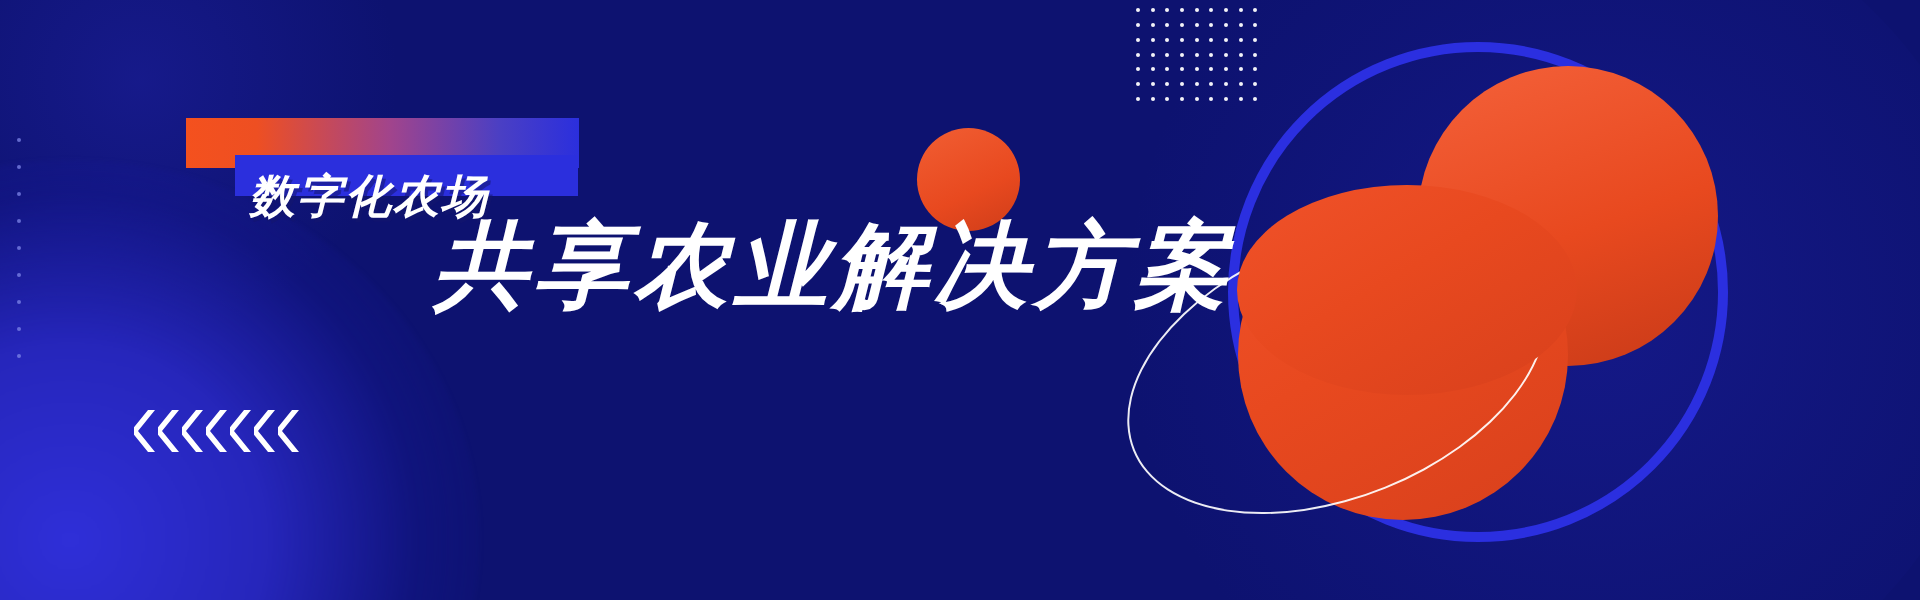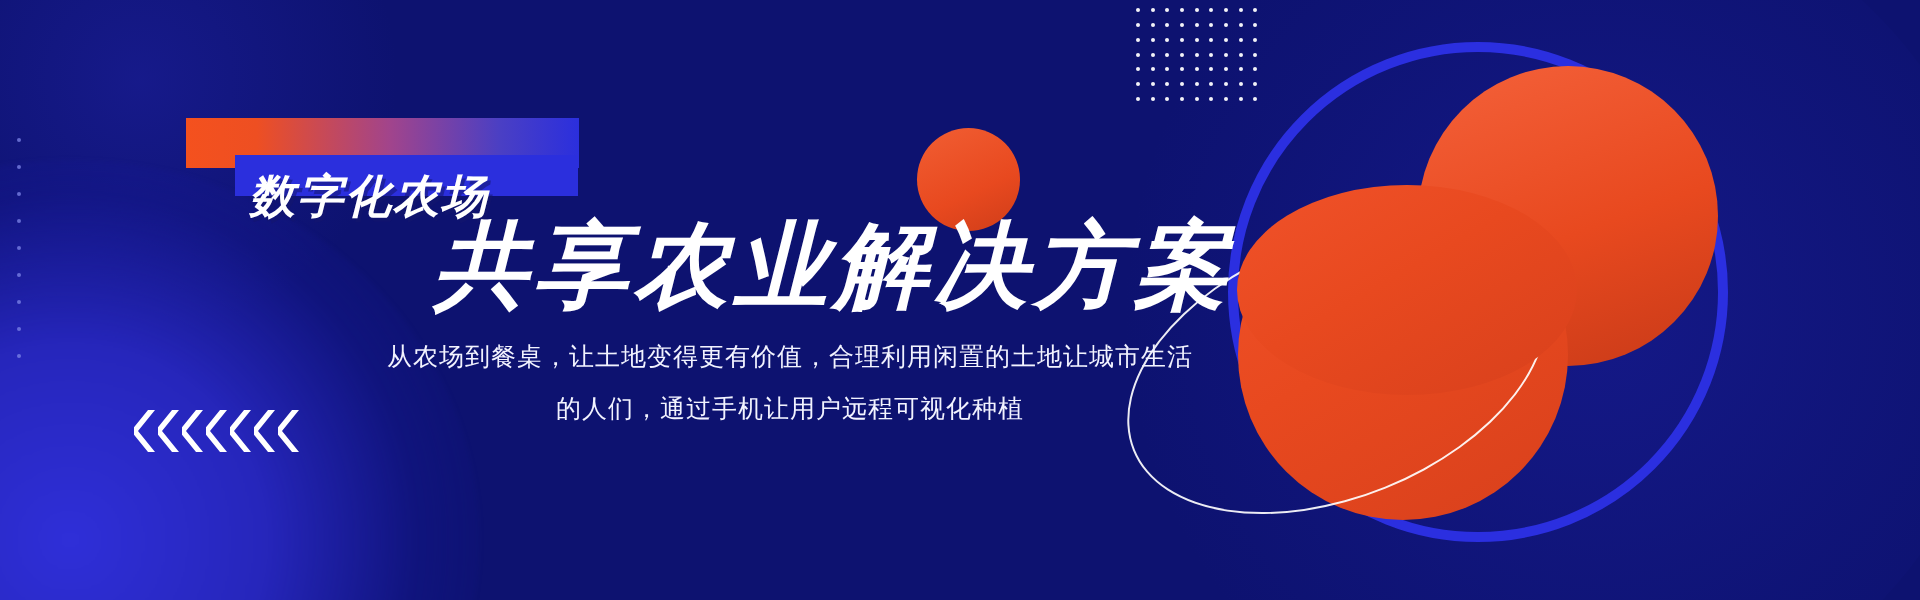--- a/index.html
+++ b/index.html
@@ -290,24 +290,20 @@
     </div>
 
   <div class="badge-wrap">
     <div class="badge-bar-gradient"></div>
     <div class="badge-bar-blue"></div>
     <div class="badge-text">数字化农场</div>
   </div>
 
   <div class="headline">共享农业解决方案</div>
 
-  <div class="subtitle">
-    <span class="line">从农场到餐桌，让土地变得更有价值，合理利用闲置的土地让城市生活</span>
-    <span class="line">的人们，通过手机让用户远程可视化种植</span>
-  </div>
 
   <div class="chevrons" id="chevrons">
       <span>
         <svg width="24" height="46" viewBox="0 0 24 46">
           <path d="M21 2 L4 23 L21 44 L14 44 L-3 23 L14 2 Z" fill="#ffffff"></path>
         </svg>
       </span>
       <span>
         <svg width="24" height="46" viewBox="0 0 24 46">
           <path d="M21 2 L4 23 L21 44 L14 44 L-3 23 L14 2 Z" fill="#ffffff"></path>

